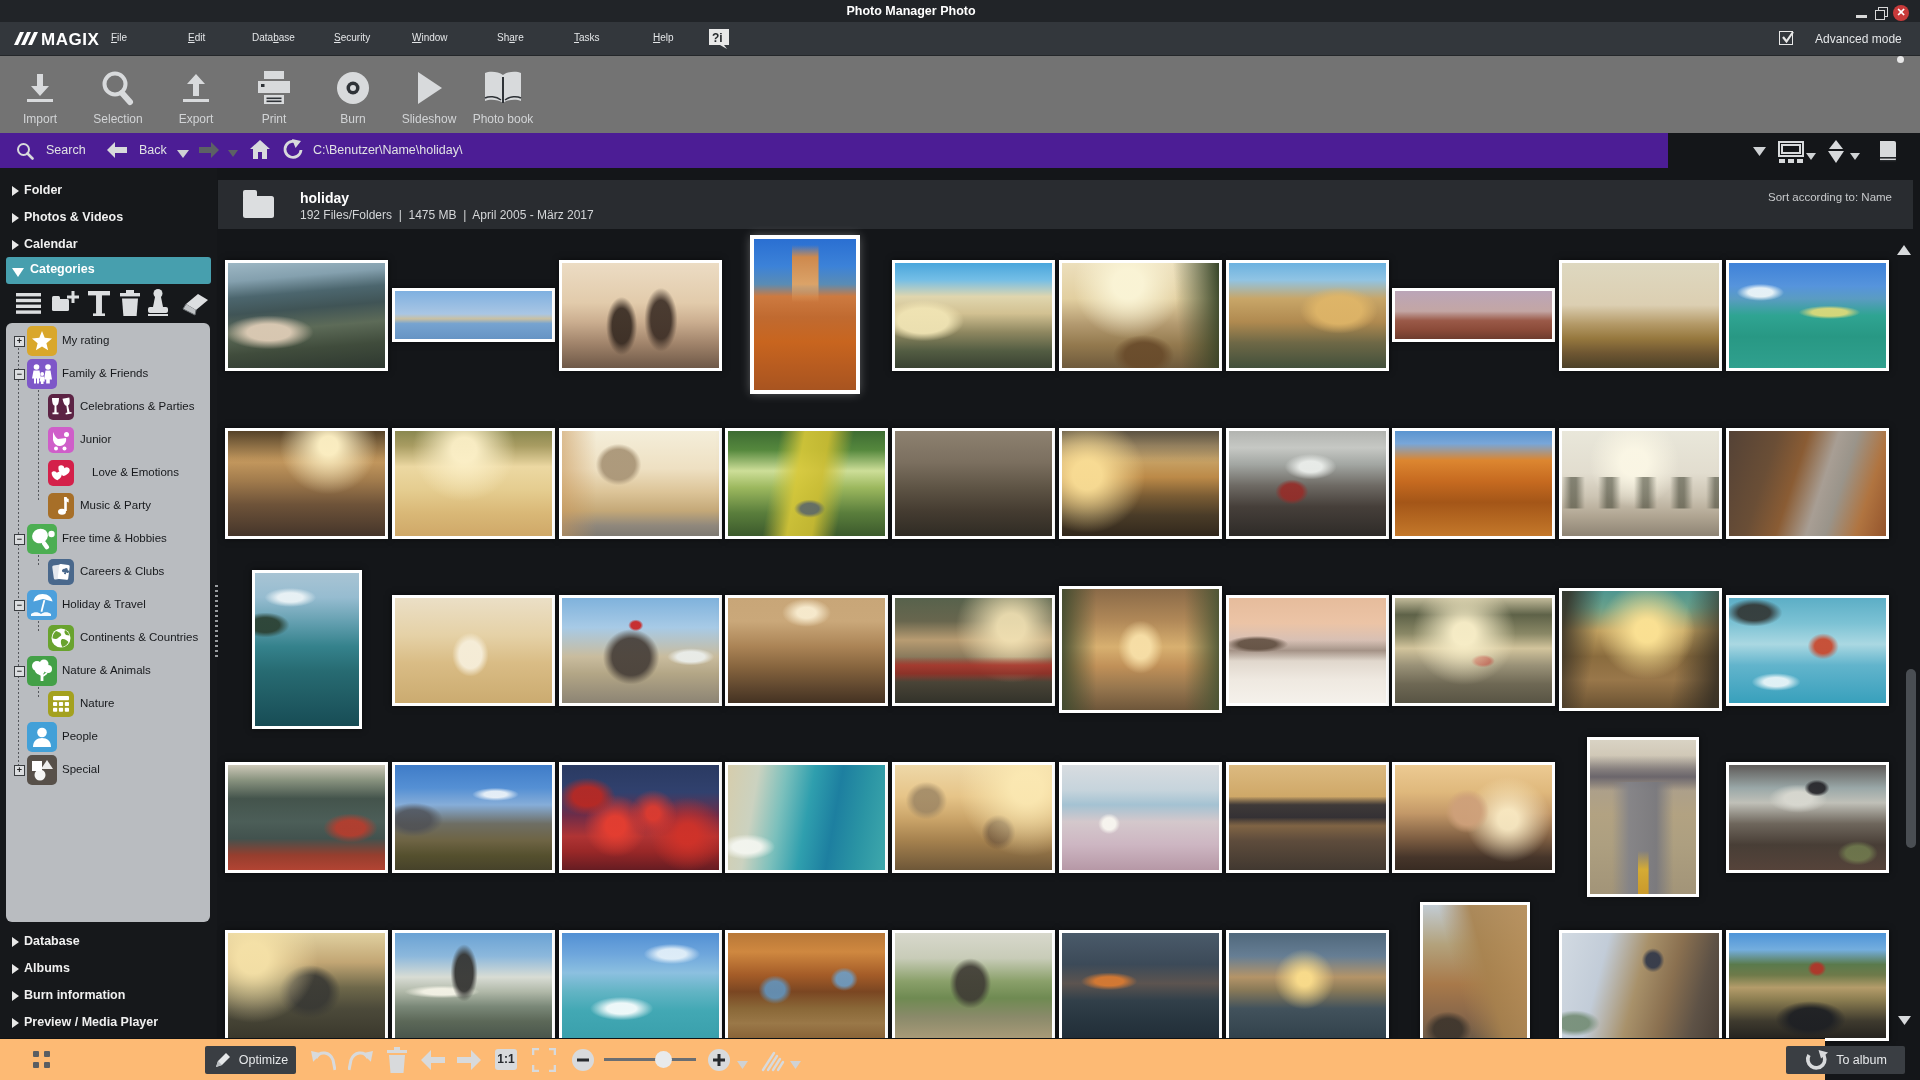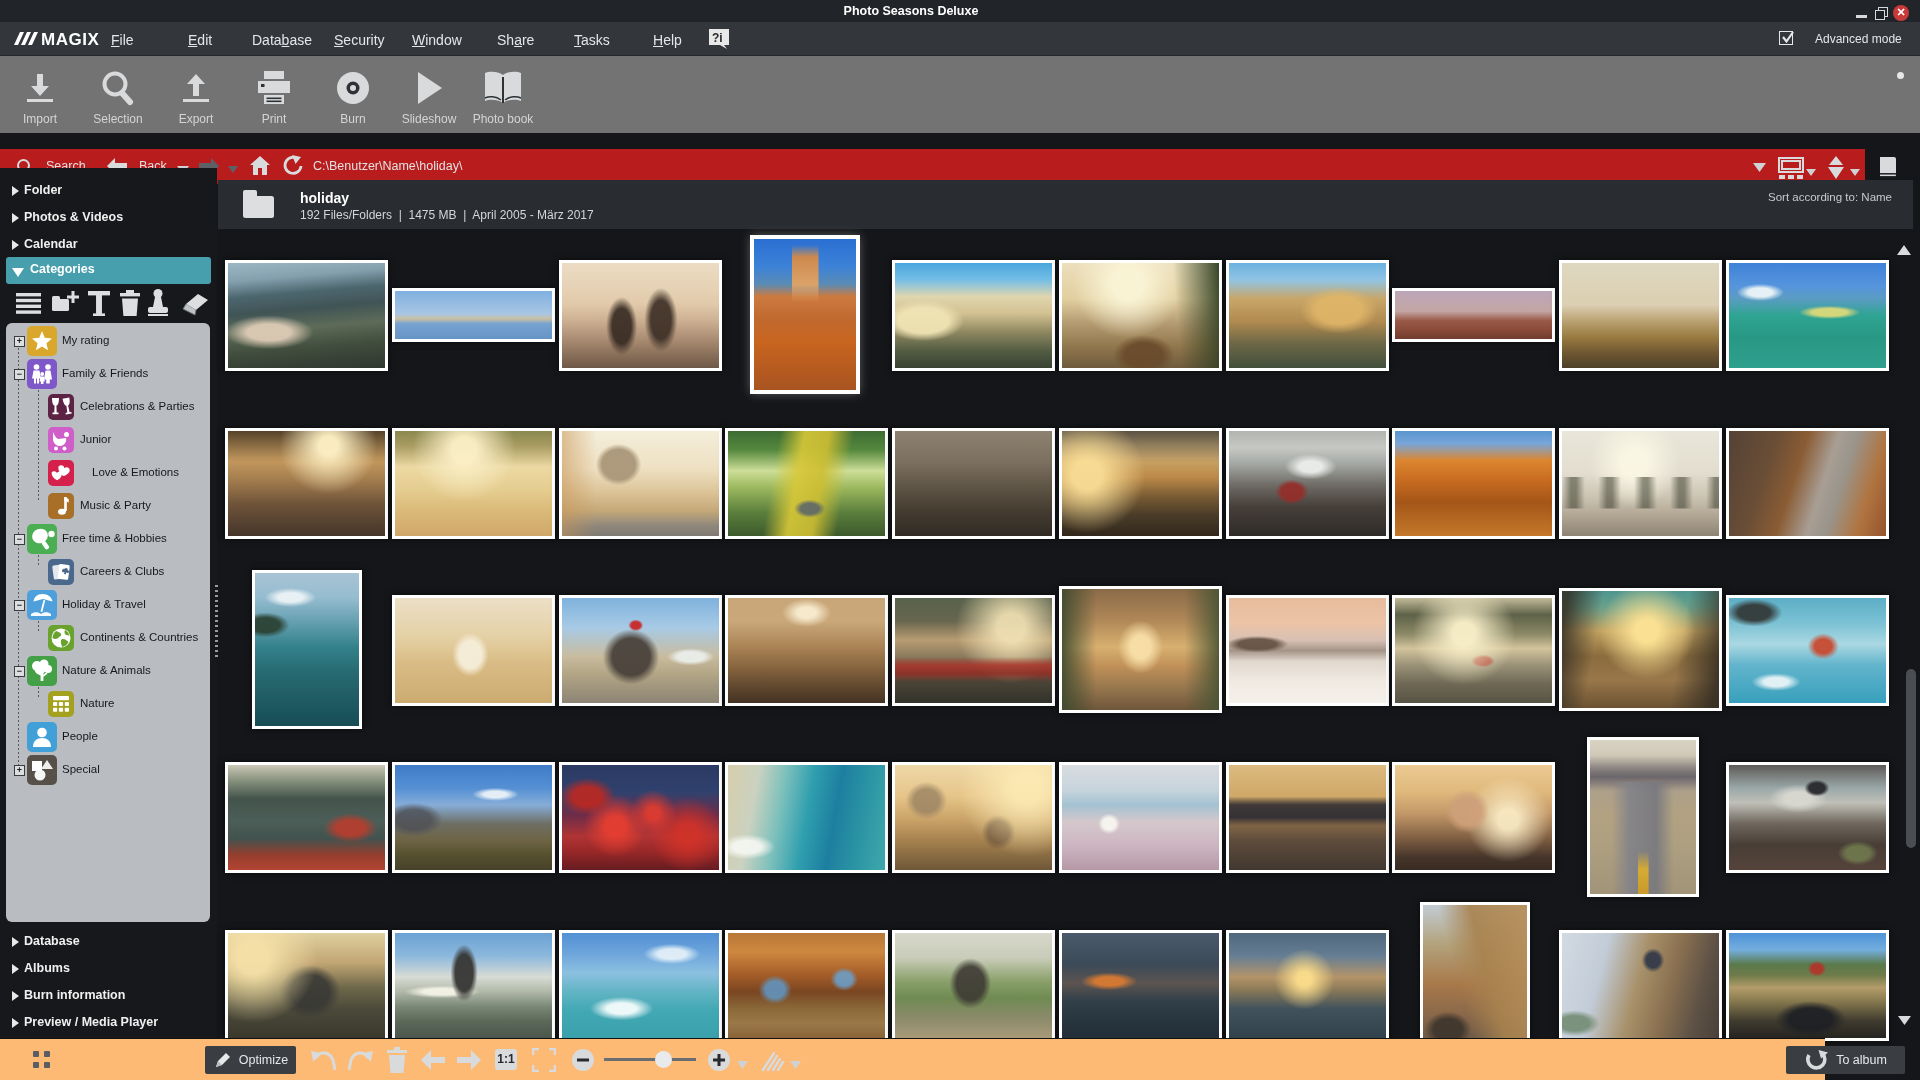--- a/index.html
+++ b/index.html
@@ -1,43 +1,43 @@
 <!DOCTYPE html>
 <html><head><meta charset="utf-8"><title>Photo Manager Deluxe</title><style>
 html,body{margin:0;padding:0}
 body{width:1920px;height:1080px;background:#141619;font-family:"Liberation Sans",sans-serif;position:relative;overflow:hidden;-webkit-font-smoothing:antialiased}
 .abs{position:absolute}
 .titlebar{position:absolute;left:0;top:0;width:1920px;height:22px;background:#212428}
 .title{position:absolute;top:4px;left:0;width:1822px;text-align:center;color:#fff;font-size:12.5px;font-weight:bold}
 .menubar{position:absolute;left:0;top:22px;width:1920px;height:33px;background:#33373c;border-bottom:1px solid #24272a}
-.menuitem{position:absolute;top:10px;color:#e4e6e8;font-size:14px}
+.menuitem{position:absolute;top:10px;color:#e4e6e8;font-size:10px}
 .menuitem u{text-decoration:underline}
 .toolbar{position:absolute;left:0;top:56px;width:1920px;height:77px;background:#737373}
 .tbtn{position:absolute;top:8px;width:78px;text-align:center;color:#d2d4d6;font-size:12px}
 .tbtn .ic{height:48px;display:flex;align-items:center;justify-content:center}
-.navbar{position:absolute;left:0;top:149px;width:1865px;height:35px;background:#b91c1c}
+.navbar{position:absolute;left:0;top:133px;width:1668px;height:35px;background:#4c1d95}
 .navtext{position:absolute;top:10px;color:#e0e2e4;font-size:12.5px}
 .sidebar{position:absolute;left:0;top:168px;width:217px;height:870px;background:#16181b}
 .sideh{position:absolute;left:24px;color:#f0f0f0;font-size:12.5px;font-weight:bold;white-space:nowrap}
 .arr{position:absolute;left:12px;width:0;height:0;border-left:7px solid #e8e8e8;border-top:5px solid transparent;border-bottom:5px solid transparent}
 .catbar{position:absolute;left:6px;top:89px;width:205px;height:27px;background:#479fae;border-radius:3px}
 .treepanel{position:absolute;left:6px;top:155px;width:204px;height:599px;background:#b9bcc0;border-radius:6px}
 .ti{position:absolute;border-radius:5px}
 .tt{position:absolute;color:#17191c;font-size:11.5px;white-space:nowrap}
 .exp{position:absolute;width:9px;height:9px;background:#dcdee0;border:1px solid #3a3d40;font-size:9px;line-height:8px;text-align:center;color:#222;font-weight:bold}
 .headerbar{position:absolute;left:218px;top:180px;width:1695px;height:49px;background:#292c30}
 .photo{position:absolute;border:3px solid #fff;box-shadow:0 0 6px rgba(0,0,0,0.6)}
 .bottombar{position:absolute;left:0;top:1038px;width:1825px;height:42px;background:#fdba74;border-top:1px solid #101214}
 .bbtn{position:absolute;top:7px;height:28px;background:#3a3e43;border-radius:2px;color:#e6e8ea;font-size:12.5px;display:flex;align-items:center;justify-content:center}
 svg{display:block}
 </style></head>
 <body>
 
 <div class="titlebar">
-  <div class="title">Photo Seasons Deluxe</div>
+  <div class="title">Photo Manager Photo</div>
   <div class="abs" style="left:1856px;top:15px;width:11px;height:3px;background:#d8d8d8"></div>
   <svg class="abs" style="left:1875px;top:7px" width="13" height="13" viewBox="0 0 13 13">
       <rect x="3.5" y="0.5" width="9" height="9" fill="none" stroke="#d8d8d8"></rect>
       <rect x="0.5" y="3.5" width="9" height="9" fill="#1d2024" stroke="#d8d8d8"></rect>
     </svg>
   <div class="abs" style="left:1893px;top:5px;width:16px;height:16px;border-radius:8px;background:#c83a3a;color:#fff;font-size:11px;font-weight:bold;text-align:center;line-height:15px">✕</div>
 </div>
 
 <div class="menubar">
   <svg class="abs" style="left:12px;top:7px" width="95" height="20" viewBox="0 0 95 20">

